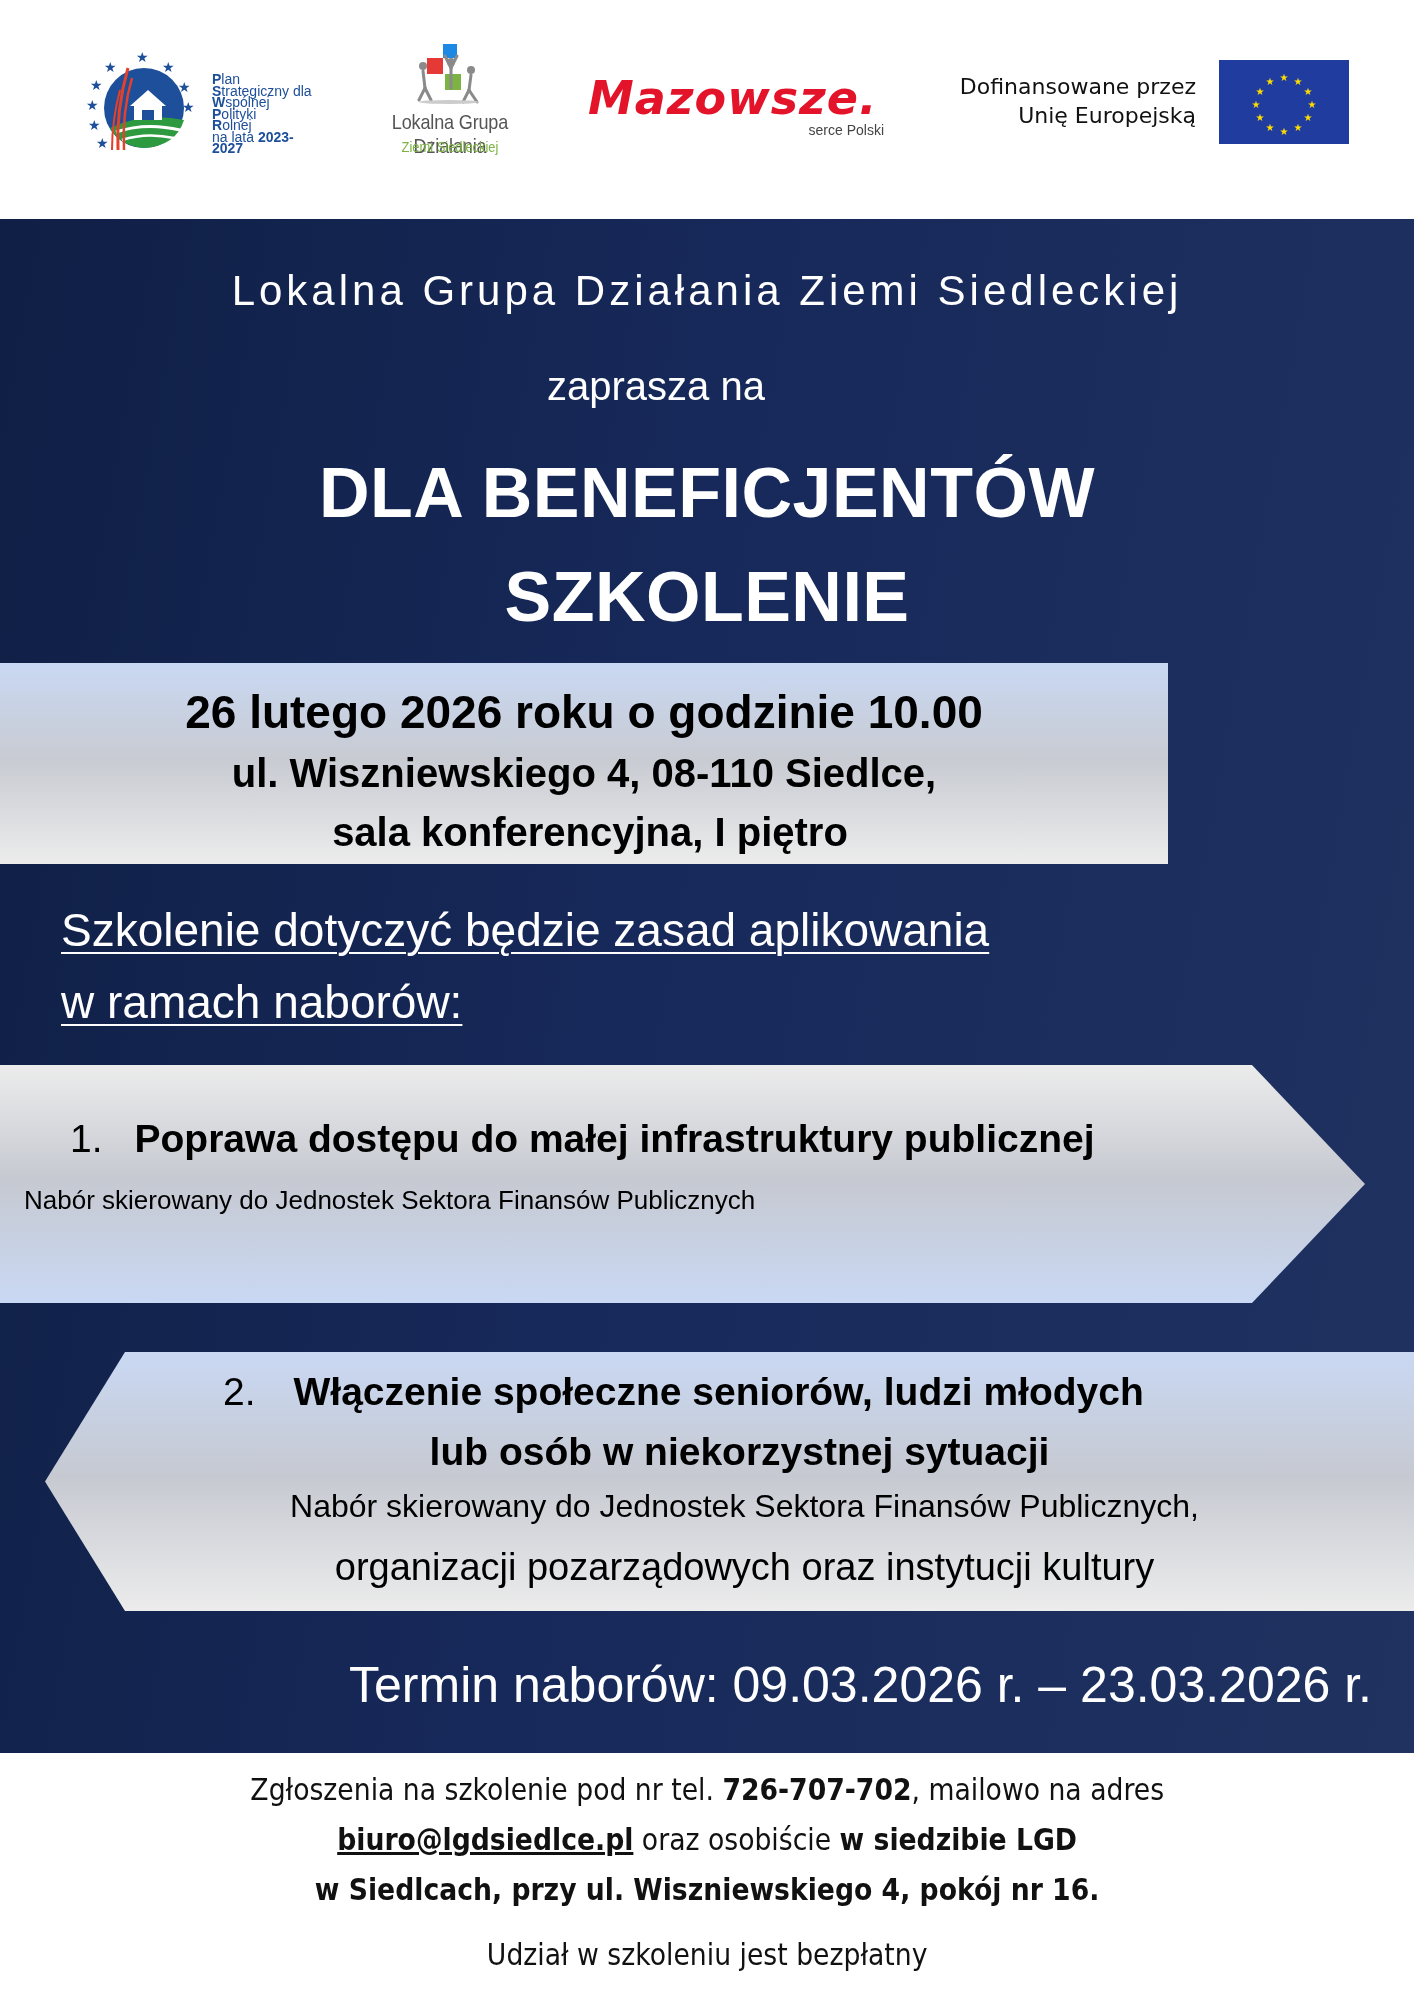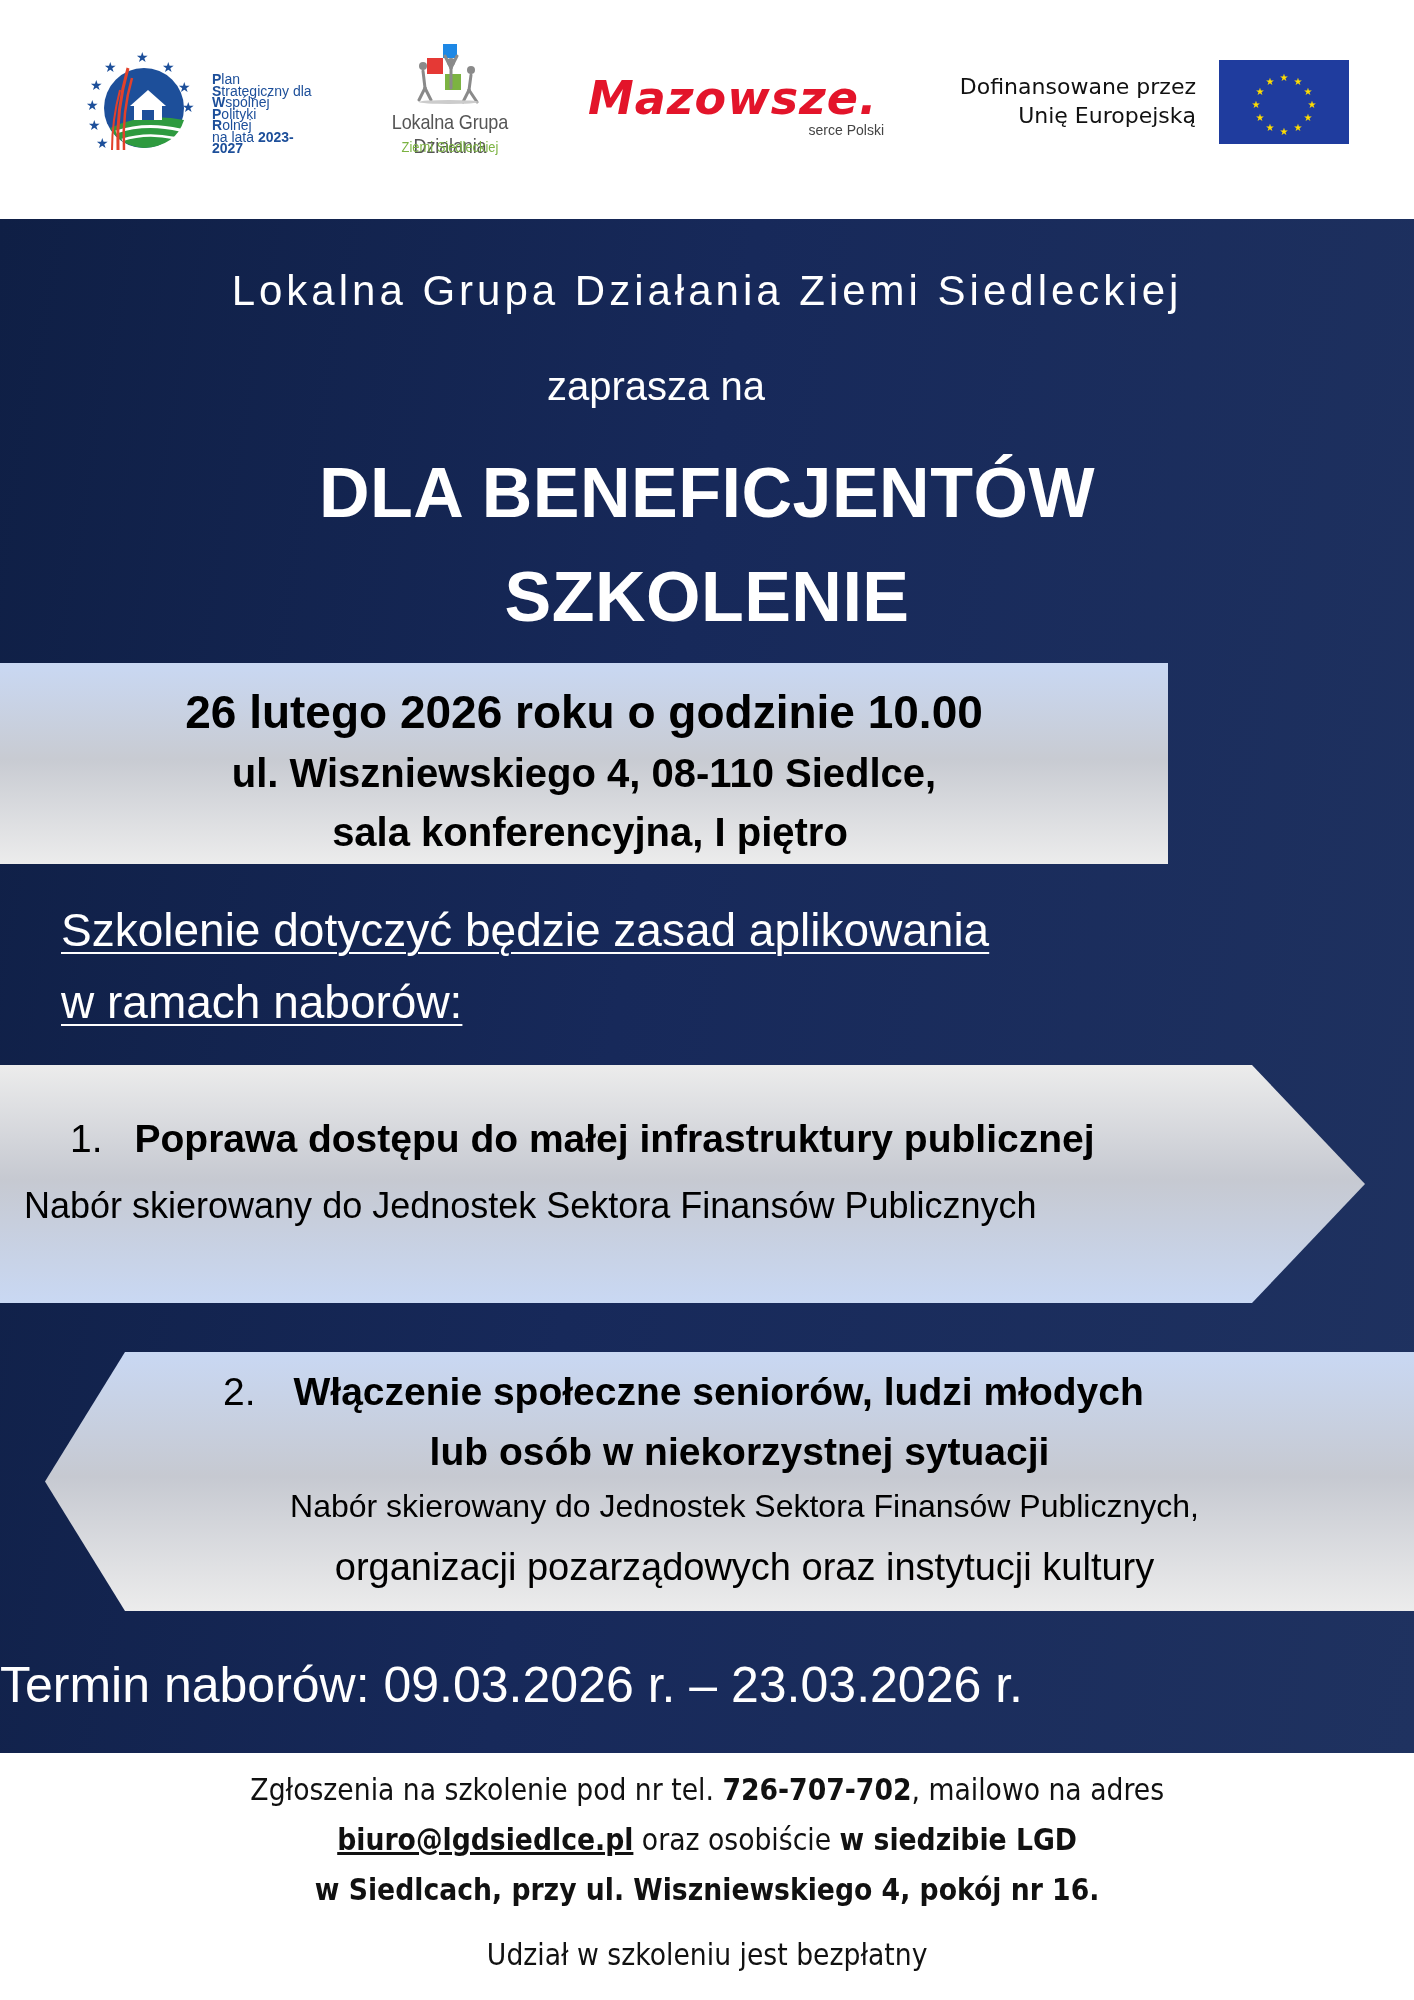--- a/index.html
+++ b/index.html
@@ -44,32 +44,32 @@
   .date-band .l3 { position: absolute; top: 147px; left: 0; width: 100%; font-weight: bold; font-size: 40px; padding-left: 12px; }
 
   .scope { position: absolute; left: 61px; top: 675px; color: #ffffff; font-size: 46px; line-height: 72px; }
   .scope span { text-decoration: underline; text-underline-offset: 6px; text-decoration-thickness: 2px; display: block; }
 
   .arrow1 { position: absolute; left: 0; top: 846px; width: 1365px; height: 238px;
             background: linear-gradient(180deg, #ececec 0%, #c6c9d1 48%, #c9d8f3 100%);
             clip-path: polygon(0 0, 1252px 0, 1365px 50%, 1252px 100%, 0 100%); }
   .arrow1 .head { position: absolute; left: 70px; top: 52px; font-weight: bold; font-size: 39px; color: #000; }
   .arrow1 .head .num { font-weight: normal; margin-right: 32px; }
-  .arrow1 .desc { position: absolute; left: 24px; top: 120px; font-size: 36px; color: #000; white-space: nowrap; }
+  .arrow1 .desc { position: absolute; left: 24px; top: 120px; font-size: 26px; color: #000; white-space: nowrap; }
 
   .arrow2 { position: absolute; left: 45px; top: 1133px; width: 1369px; height: 259px;
             background: linear-gradient(180deg, #c9d8f3 0%, #c6c9d1 48%, #ececec 100%);
             clip-path: polygon(0 50%, 80px 0, 100% 0, 100% 100%, 80px 100%); }
   .arrow2 .h1 { position: absolute; left: 178px; top: 18px; font-weight: bold; font-size: 39px; color: #000; white-space: nowrap; }
   .arrow2 .h1 .num { font-weight: normal; margin-right: 38px; }
   .arrow2 .h2 { position: absolute; left: 0; top: 78px; width: 100%; text-align: center; padding-left: 20px; font-weight: bold; font-size: 39px; color: #000; }
   .arrow2 .d1 { position: absolute; left: 0; top: 136px; width: 100%; text-align: center; padding-left: 30px; font-size: 32px; color: #000; white-space: nowrap; }
   .arrow2 .d2 { position: absolute; left: 0; top: 194px; width: 100%; text-align: center; padding-left: 30px; font-size: 38px; color: #000; white-space: nowrap; }
 
-  .deadline { position: absolute; left: 0; top: 1437px; width: 1372px; text-align: left; color: #ffffff; font-size: 50px; }
+  .deadline { position: absolute; left: 0; top: 1437px; width: 1372px; text-align: right; color: #ffffff; font-size: 50px; padding-left: 18px; }
 
   
   .footer { position: absolute; left: 0; top: 1753px; width: 1414px; height: 247px; background: #ffffff; text-align: center; color: #111; }
   .footer .f1 { position: absolute; top: 18px; left: 0; width: 100%; font-family: "DejaVu Sans", sans-serif; font-size: 31px; }
   .footer .f2 { position: absolute; top: 68px; left: 0; width: 100%; font-family: "DejaVu Sans", sans-serif; font-size: 31px; }
   .footer .f3 { position: absolute; top: 118px; left: 0; width: 100%; font-family: "DejaVu Sans", sans-serif; font-size: 31px; font-weight: bold; }
   .footer .f4 { position: absolute; top: 183px; left: 0; width: 100%; font-family: "DejaVu Sans", sans-serif; font-size: 31px; }
   .footer b { font-weight: bold; }
   .footer a { color: #111; text-decoration: underline; font-weight: bold; }
   .footer .cond { display: inline-block; transform: scaleX(0.86); transform-origin: center; white-space: nowrap; }

